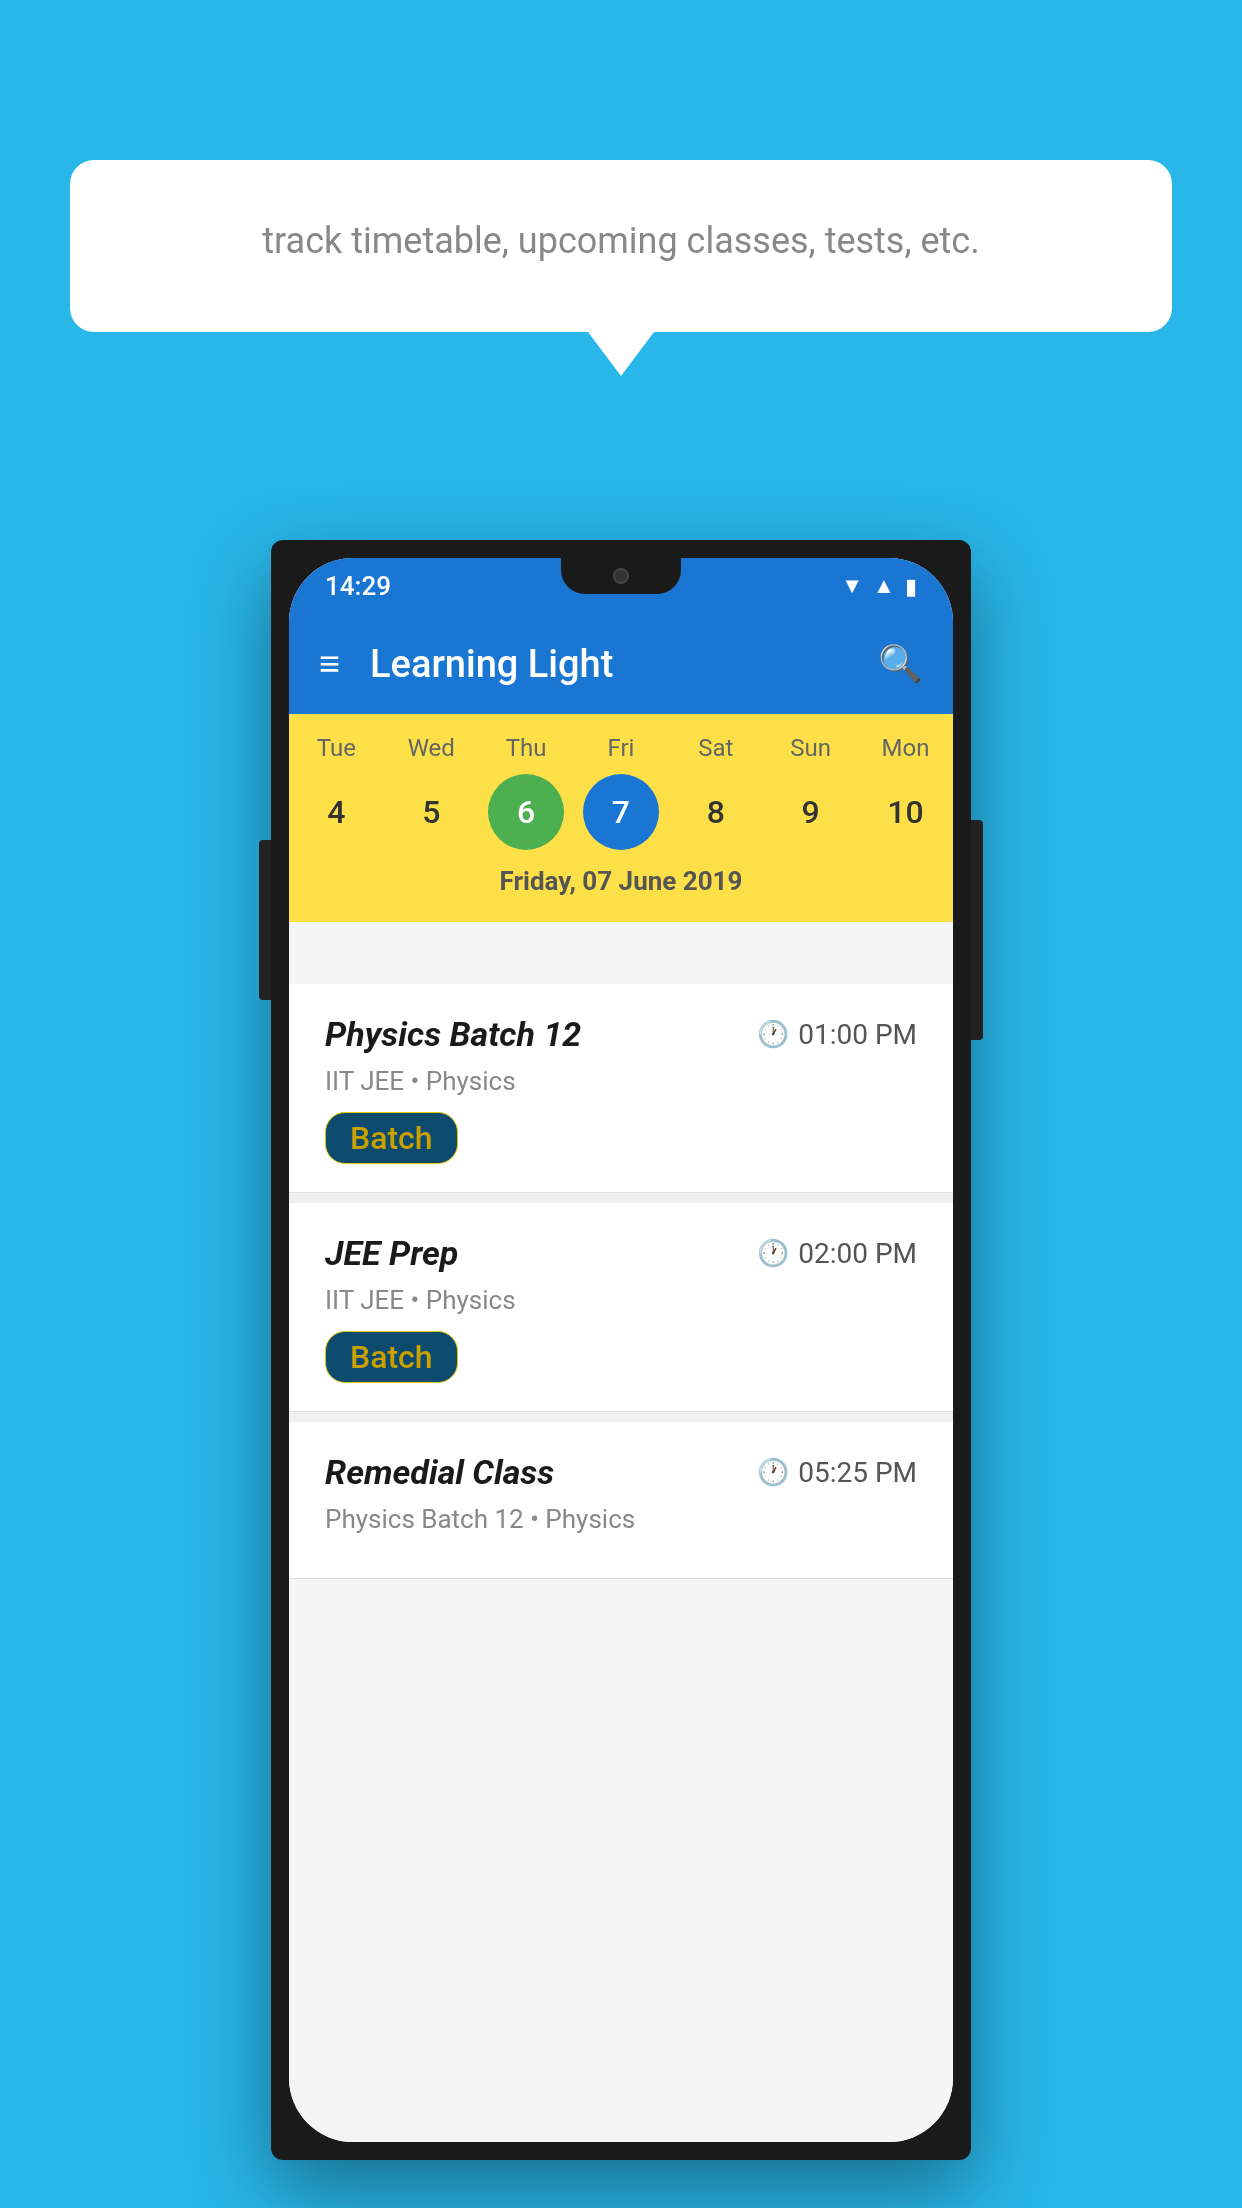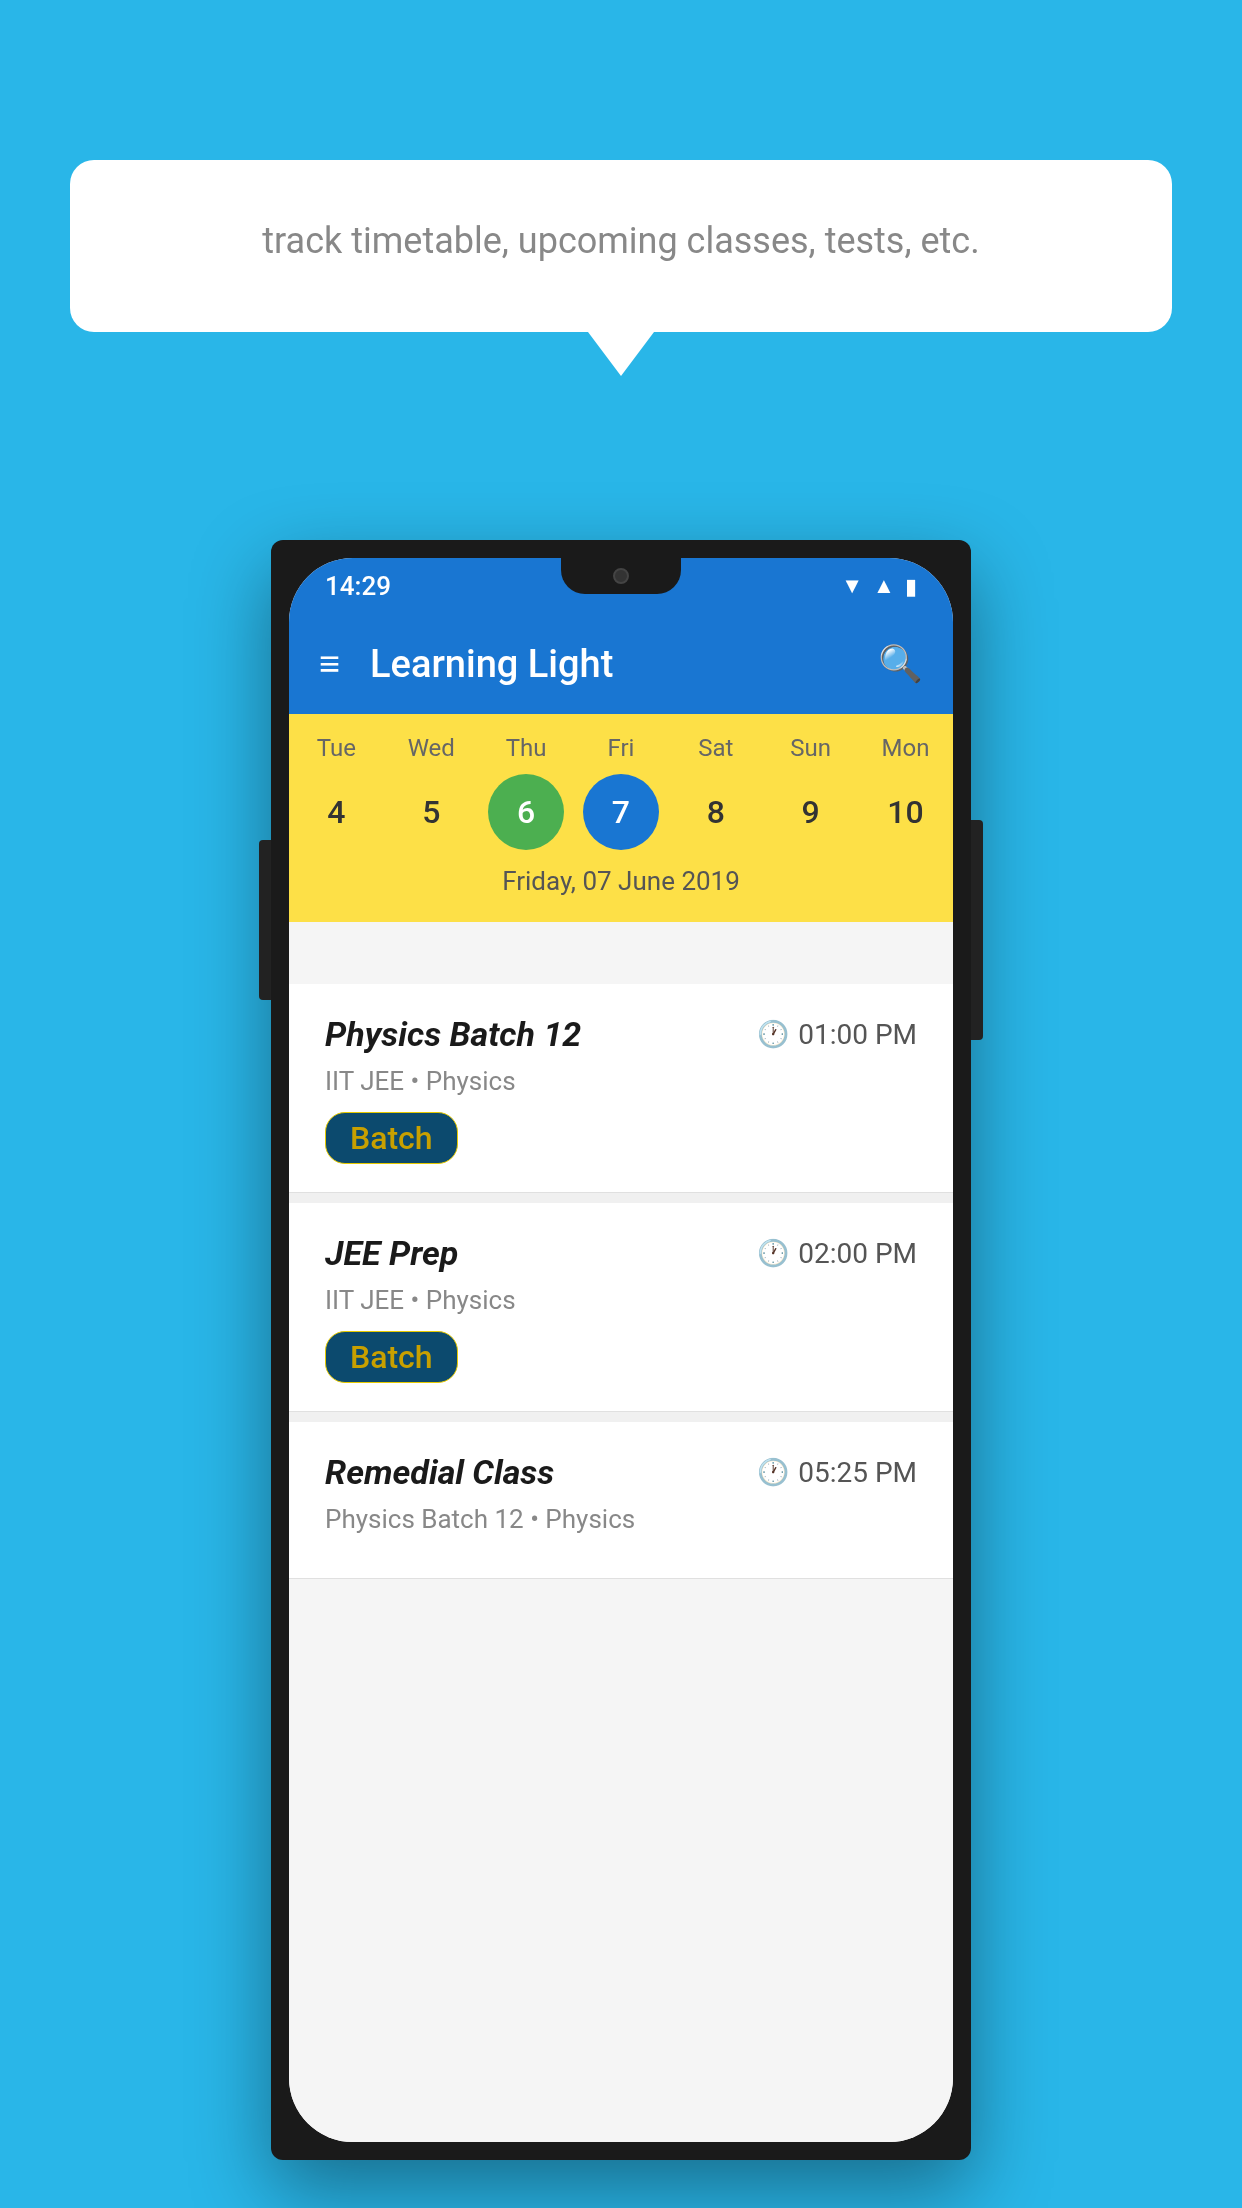--- a/index.html
+++ b/index.html
@@ -251,20 +251,21 @@
     .date-cell.selected {
       background: #1976d2;
       color: white;
     }
 
     .selected-date-label {
       text-align: center;
       font-size: 26px;
       color: #555;
       padding-bottom: 16px;
+      font-weight: bold;
     }
 
     
     .content-area {
       position: absolute;
       top: 426px;
       left: 0;
       right: 0;
       bottom: 0;
       background: #f5f5f5;

